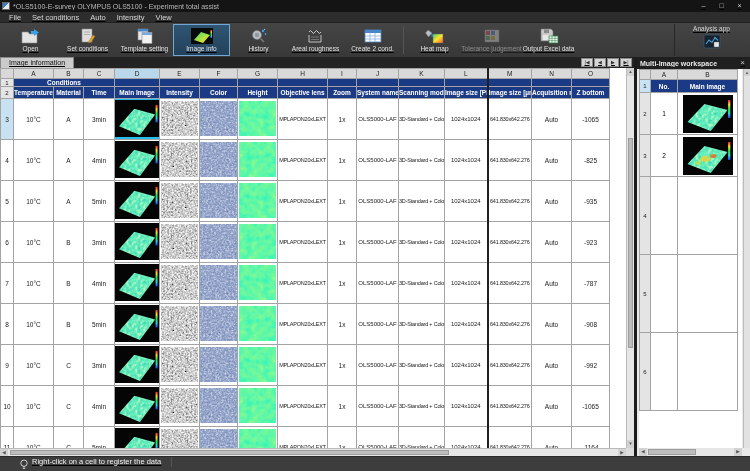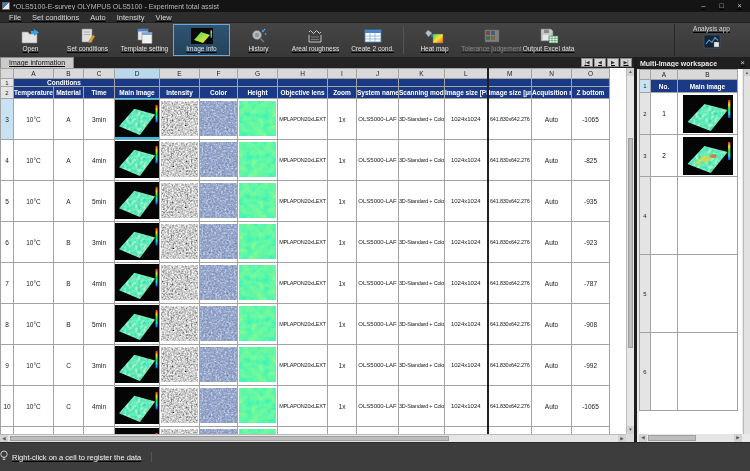--- a/index.html
+++ b/index.html
@@ -86,21 +86,21 @@
   table.ws td { border:1px solid #a3a3a3; padding:0; text-align:center; vertical-align:middle; overflow:hidden; }
   .wsvsb { position:absolute; top:0; right:0; width:7px; bottom:8px; background:#e2e2e2; border-left:1px solid #bbb; }
   .wsvsb .arr { height:7px; background:#d0d0d0; color:#555; font-size:4px; line-height:7px; text-align:center; }
   .wshsb { position:absolute; left:2px; right:8px; bottom:0; height:8px; background:#e6e6e6; display:flex; }
   .wshsb .arr { width:8px; background:#d2d2d2; color:#555; font-size:4.5px; line-height:8px; text-align:center; }
   .wshsb .htrack { flex:1; position:relative; }
   .wshsb .thumbh { position:absolute; top:1px; bottom:1px; left:1px; width:55%; background:#bdbdbd; border:1px solid #9e9e9e; }
   .wsthumb svg { display:block; width:50px; height:38px; margin:1px auto; }
 
   
-  .statusbar { height:29px; background:#3d3d3d; border-top:1px solid #2a2a2a; display:flex; align-items:center; padding:0 0; flex:0 0 auto; }
+  .statusbar { height:15px; background:#3d3d3d; border-top:1px solid #2a2a2a; display:flex; padding:0 20px; flex:0 0 auto; }
   .statusbar .hinttext { color:#f0f0f0; font-size:7.5px; margin-left:4px; }
   .statusdiv { width:1px; height:10px; background:#2a2a2a; border-right:1px solid #555; margin-left:10px; }
 </style>
 </head>
 <body>
 
 <svg width="0" height="0" style="position:absolute" aria-hidden="true">
   <defs>
     <filter id="fGray" x="0" y="0" width="100%" height="100%">
       <feTurbulence type="fractalNoise" baseFrequency="0.55" numOctaves="3" seed="7"></feTurbulence>

